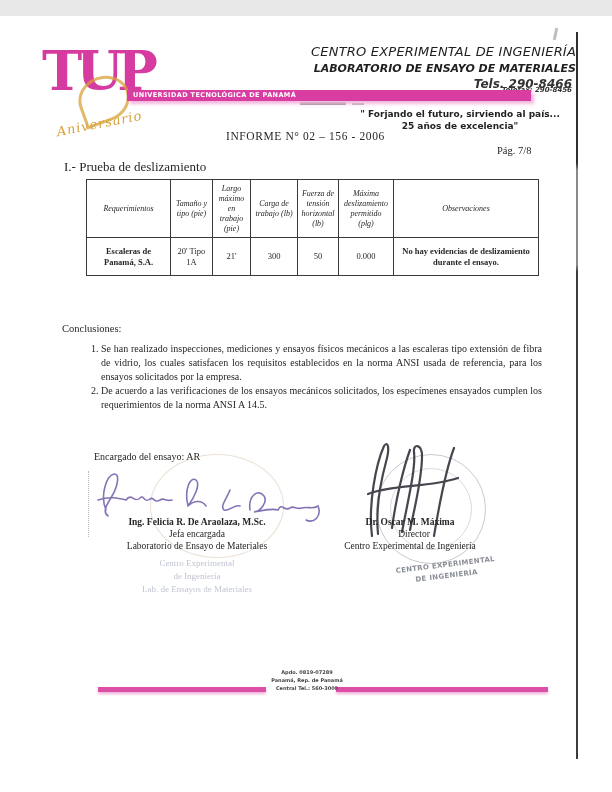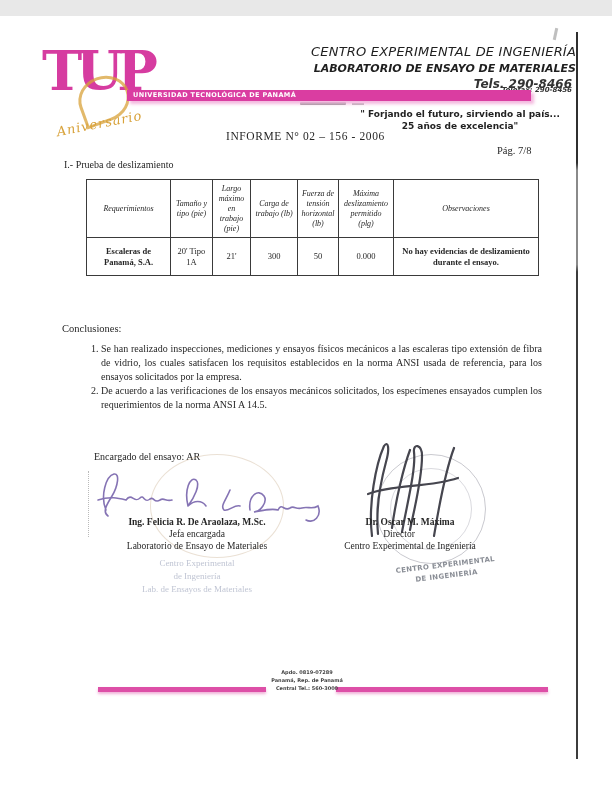--- a/index.html
+++ b/index.html
@@ -38,21 +38,21 @@
   .pag{left:497px;top:129px;font-size:10.5px;}
 
   
   .scan-line{left:576px;top:16px;width:2px;height:727px;
              background:linear-gradient(#2f2f2f 0%,#2f2f2f 18%,#8a8a8a 19%,#8a8a8a 32%,#3c3c3c 33%,#3c3c3c 100%);}
   .corner-mark{left:554px;top:12px;width:3px;height:12px;background:#8a8a8a;opacity:.55;transform:rotate(12deg);}
   .smudge1{left:300px;top:86px;width:46px;height:3px;background:#3b3b3b;opacity:.55;border-radius:1px;}
   .smudge2{left:352px;top:87px;width:12px;height:2px;background:#3b3b3b;opacity:.4;}
 
   
-  .section-title{left:64px;top:143px;font-size:10px;}
+  .section-title{left:64px;top:143px;font-size:13px;}
   .report-table{position:absolute;left:86px;top:163px;width:452px;border-collapse:collapse;table-layout:fixed;}
   .report-table th,.report-table td{border:1.2px solid #3a3a3a;padding:1px 3px;vertical-align:middle;
                                     text-align:center;overflow:hidden;}
   .report-table th{font-family:"Liberation Serif",serif;font-style:italic;font-weight:normal;font-size:8px;
                    line-height:1.25;}
   .report-table td{font-size:8.5px;line-height:1.25;}
   .hdr-row{height:58px;} .row1{height:24px;} .row2{height:38px;}
   .b{font-weight:bold;}
   .obs-cell{text-align:justify;font-weight:bold;padding:2px 5px;}
 
@@ -70,21 +70,21 @@
   .sig-name-l{left:88px;top:501px;width:218px;text-align:center;font-weight:bold;font-size:9.5px;}
   .sig-role-l{left:88px;top:513px;width:218px;text-align:center;font-size:9.5px;}
   .sig-dept-l{left:88px;top:525px;width:218px;text-align:center;font-size:9.5px;}
   .stamp-left{left:88px;top:541px;width:218px;text-align:center;font-size:9px;line-height:1.45;
               color:rgba(100,112,148,.42);}
 
   .seal-right-outer{left:376px;top:438px;width:108px;height:108px;border:1.5px solid rgba(120,120,135,.4);border-radius:50%;}
   .seal-right-inner{left:390px;top:452px;width:80px;height:80px;border:1px solid rgba(120,120,135,.28);border-radius:50%;}
   .sig-right-svg{left:346px;top:424px;}
   .sig-name-r{left:326px;top:501px;width:168px;text-align:center;font-weight:bold;font-size:9.5px;}
-  .sig-role-r{left:315px;top:513px;width:168px;text-align:center;font-size:9.5px;}
+  .sig-role-r{left:330px;top:513px;width:168px;text-align:center;font-size:9.5px;}
   .sig-dept-r{left:296px;top:525px;width:228px;text-align:center;font-size:9.5px;}
   .stamp-right{left:384px;top:544px;width:124px;text-align:center;transform:rotate(-7deg);
                font-family:"DejaVu Sans",sans-serif;font-weight:bold;font-size:7px;line-height:1.55;
                color:rgba(108,112,122,.8);letter-spacing:.3px;}
 
   
   .foot-bar-left{left:98px;top:671px;width:168px;height:5px;background:#dd4fa7;
                  box-shadow:0 2px 3px rgba(221,79,167,.45);}
   .foot-bar-right{left:336px;top:671px;width:212px;height:5px;background:#dd4fa7;
                   box-shadow:0 2px 3px rgba(221,79,167,.45);}

